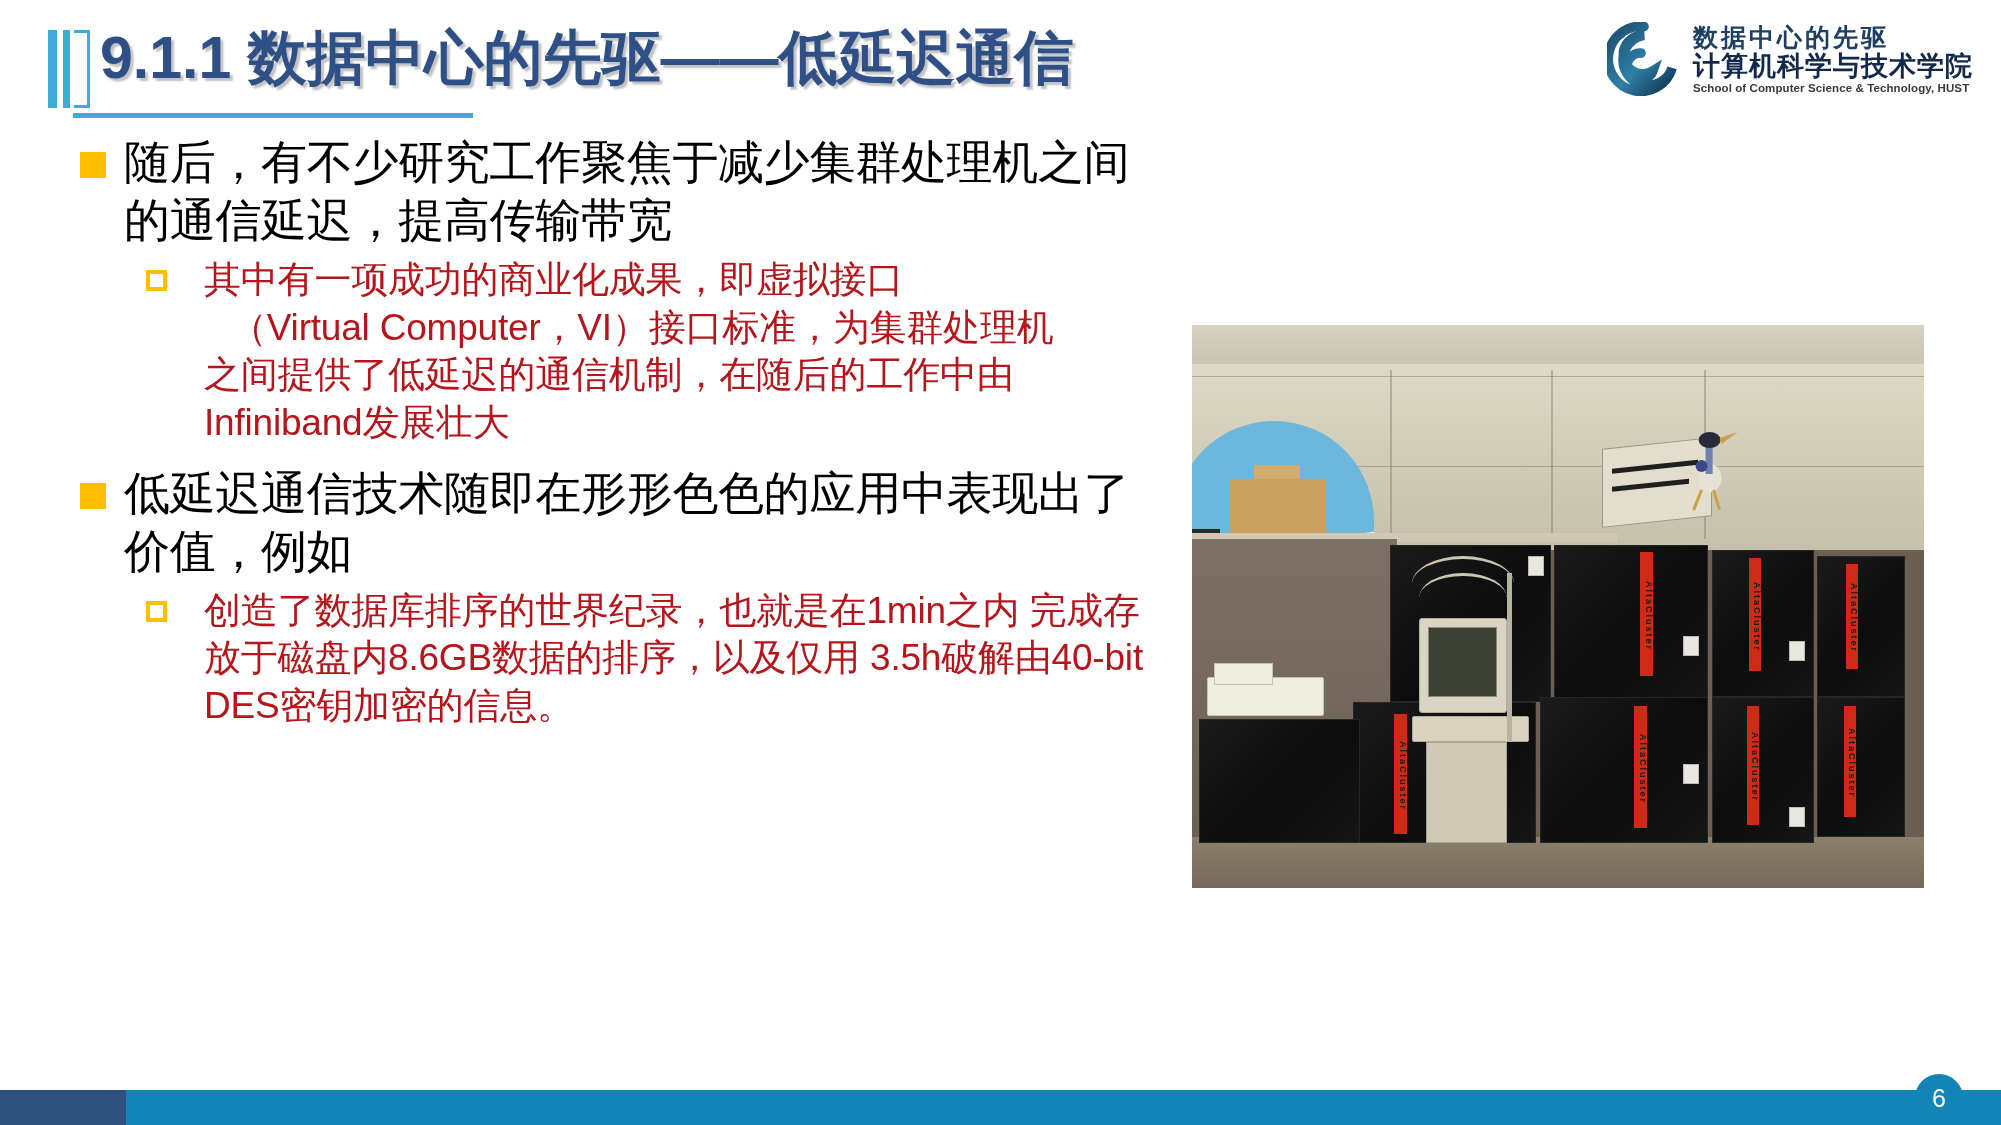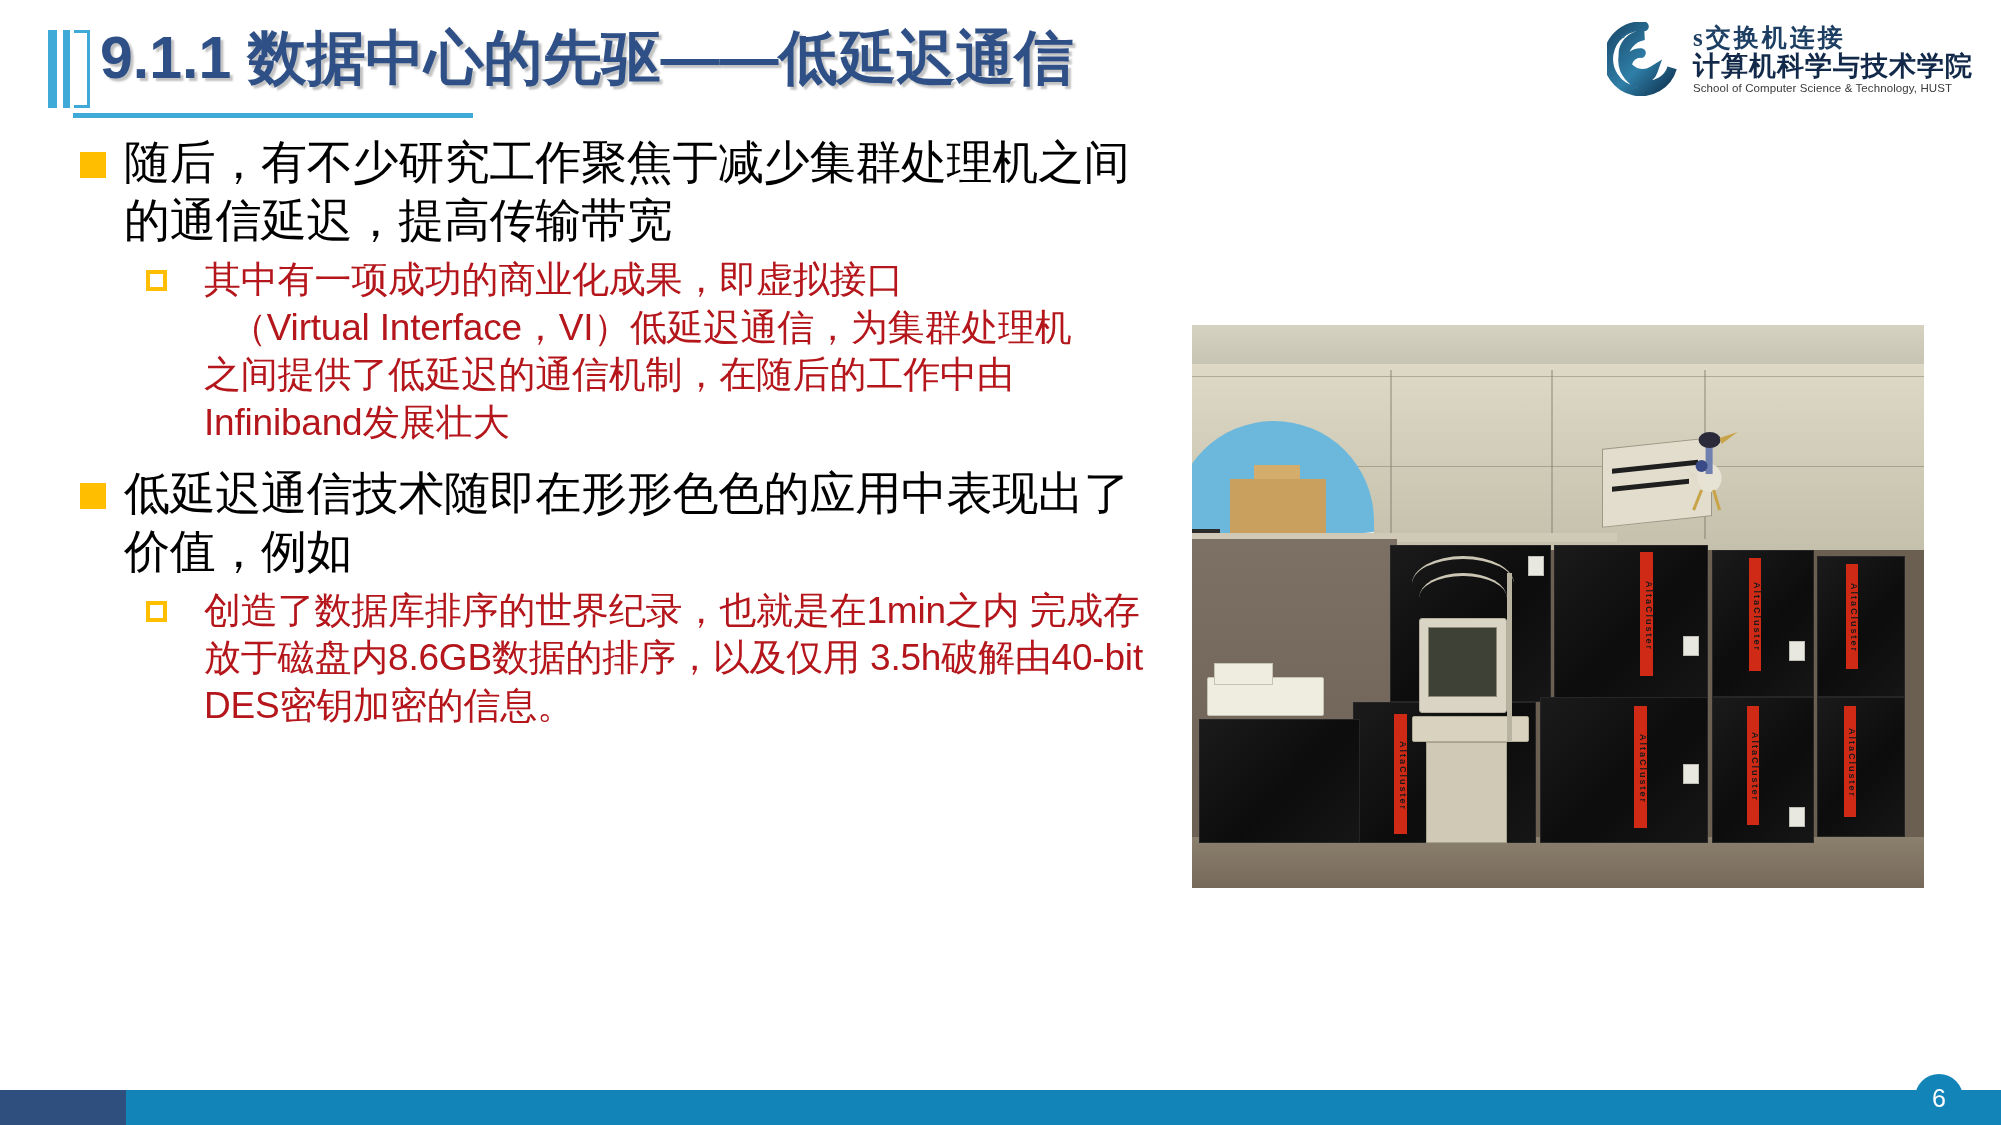--- a/index.html
+++ b/index.html
@@ -71,21 +71,21 @@
     font-size: 25px; font-weight: bold; color: #1d3f63;
     letter-spacing: 3px; font-family: "Liberation Serif", serif;
     line-height: 1.1;
   }
   .logo-cn2 {
     font-size: 27px; font-weight: bold; color: #12294a;
     letter-spacing: 1px; line-height: 1.05;
   }
   .logo-en {
     font-size: 11.5px; color: #3a3a3a; letter-spacing: 0.1px;
-    line-height: 1.1; font-weight: normal;
+    line-height: 1.1; font-weight: bold;
   }
 
   
   .content {
     position: absolute;
     left: 80px; top: 134px;
     width: 1090px;
   }
   .bullet1 {
     display: flex; align-items: flex-start;
@@ -271,38 +271,38 @@
       </defs>
       <path d="M50 6 A44 44 0 1 0 88 62 A34 34 0 1 1 50 18 A26 26 0 1 0 62 66 A18 18 0 1 1 46 42" fill="none" stroke="url(#g1)" stroke-width="13" stroke-linecap="round"></path>
       <circle cx="22" cy="20" r="1.7" fill="#2b6f96"></circle>
       <circle cx="27" cy="16" r="1.4" fill="#2b6f96"></circle>
       <circle cx="33" cy="13" r="1.2" fill="#2b6f96"></circle>
       <circle cx="40" cy="88" r="1.7" fill="#2b6f96"></circle>
       <circle cx="34" cy="91" r="1.4" fill="#2b6f96"></circle>
       <circle cx="28" cy="92" r="1.2" fill="#2b6f96"></circle>
     </svg>
     <div class="logo-text">
-      <div class="logo-cn1">s交换机连接</div>
+      <div class="logo-cn1">数据中心的先驱</div>
       <div class="logo-cn2">计算机科学与技术学院</div>
       <div class="logo-en">School of Computer Science &amp; Technology, HUST</div>
     </div>
   </div>
 
   <div class="content">
 
     <div class="bullet1">
       <div class="sq-solid"></div>
       <div class="b1-text">随后，有不少研究工作聚焦于减少集群处理机之间的通信延迟，提高传输带宽</div>
     </div>
     <div class="sublist">
       <div class="bullet2">
         <div class="sq-hollow"></div>
         <div class="b2-text">
           <span>其中有一项成功的商业化成果，即虚拟接口</span>
-          <span class="indent">（Virtual Interface，VI）低延迟通信，为集群处理机</span>
+          <span class="indent">（Virtual Computer，VI）接口标准，为集群处理机</span>
           <span>之间提供了低延迟的通信机制，在随后的工作中由</span>
           <span>Infiniband发展壮大</span>
         </div>
       </div>
     </div>
 
     <div class="bullet1" style="margin-top:18px;">
       <div class="sq-solid"></div>
       <div class="b1-text">低延迟通信技术随即在形形色色的应用中表现出了价值，例如</div>
     </div>

